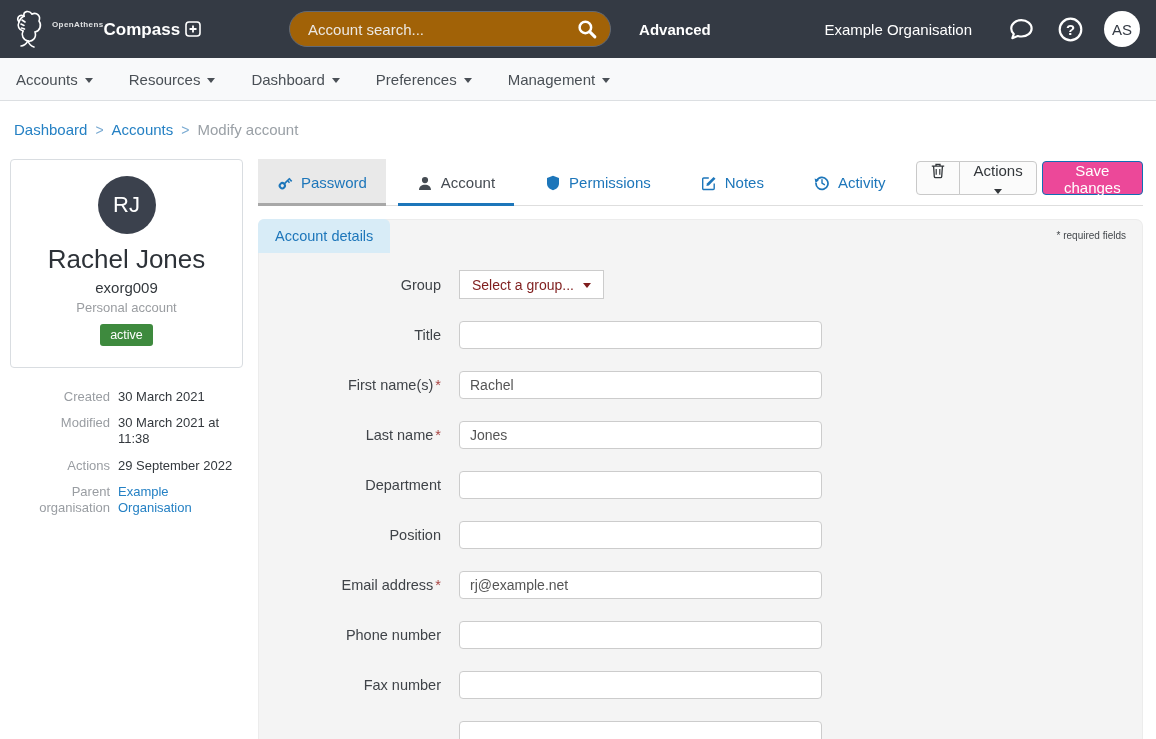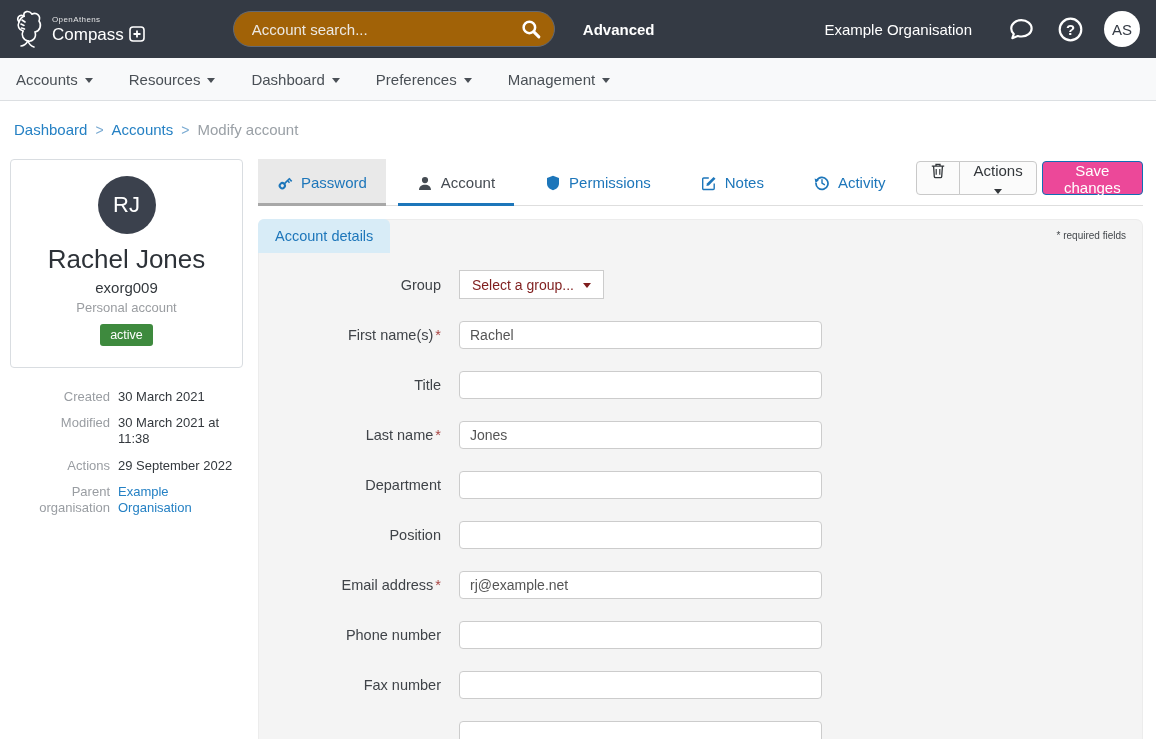--- a/index.html
+++ b/index.html
@@ -2,21 +2,21 @@
 <html><head>
 <meta charset="utf-8">
 <style>
   * { margin:0; padding:0; box-sizing:border-box; }
   html,body { width:1156px; height:739px; overflow:hidden; background:#fff;
     font-family:"Liberation Sans","DejaVu Sans",sans-serif; color:#3a3f44; }
 
   
   .header { height:58px; background:#343a44; display:flex; align-items:center; padding:0 16px 0 12px; }
   .brand { display:flex; align-items:center; gap:6px; color:#fff; }
-  .brand-text { display:flex; flex-direction:column; line-height:1; }
+  .brand-text { display:flex; flex-direction:row; line-height:1;font-weight:bold; }
   .brand-oa { font-size:8px; letter-spacing:.4px; opacity:.85; margin-bottom:2px; }
   .brand-row { display:flex; align-items:center; gap:5px; }
   .brand-compass { font-size:17px; }
   .search-wrap { position:relative; margin-left:88px; }
   .search-input { width:322px; height:36px; background:#a16207; border:1px solid #616976;
     border-radius:18px; color:#f0f0f0; font-size:15px; padding:0 40px 0 18px; outline:none; }
   .search-input::placeholder { color:#f0f0f0; opacity:.95; }
   .search-btn { position:absolute; right:14px; top:8px; width:20px; height:20px; color:#fff; cursor:pointer; }
   .advanced { color:#fff; font-size:15px; margin-left:28px; text-decoration:none;font-weight:bold; }
   .org-name { margin-left:auto; color:#fff; font-size:15px; }
@@ -298,29 +298,29 @@
           <div class="f-row">
             <span class="f-label"><span>Group</span></span>
             <button class="select-btn">
               <span>Select a group...</span>
               <span class="caret"></span>
             </button>
 
           </div>
 
           <div class="f-row">
+            <span class="f-label"><span>Title</span></span>
+
+            <input class="f-input" type="text" style="">
+          </div>
+
+          <div class="f-row">
             <span class="f-label"><span>First name(s)</span><span class="req">*</span></span>
 
             <input class="f-input" type="text" value="Rachel" style="">
-          </div>
-
-          <div class="f-row">
-            <span class="f-label"><span>Title</span></span>
-
-            <input class="f-input" type="text" style="">
           </div>
 
           <div class="f-row">
             <span class="f-label"><span>Last name</span><span class="req">*</span></span>
 
             <input class="f-input" type="text" value="Jones" style="">
           </div>
 
           <div class="f-row">
             <span class="f-label"><span>Department</span></span>

